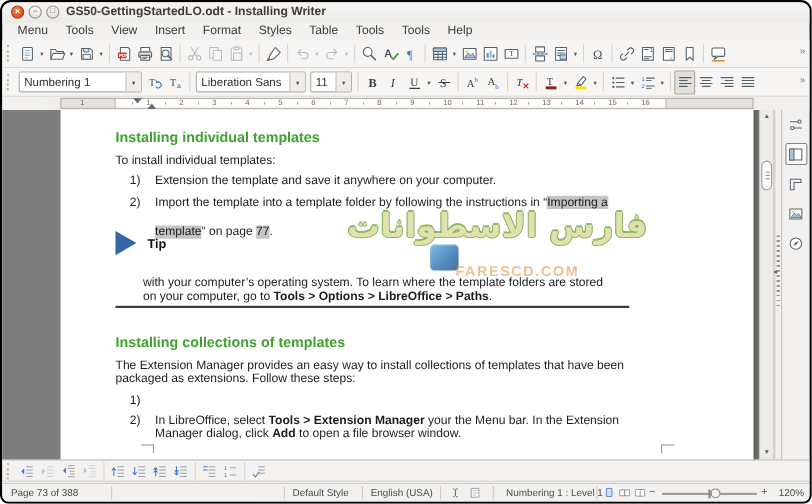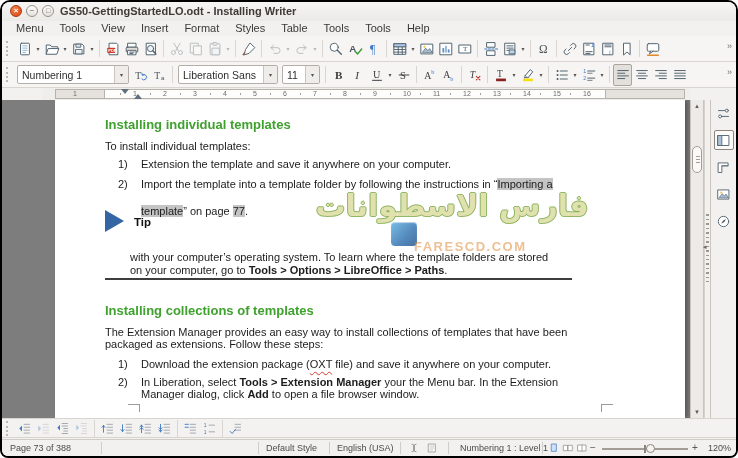--- a/index.html
+++ b/index.html
@@ -610,23 +610,22 @@
           <div class="doc-abs doc-line" style="top: 78px; left: 63px;">2)</div>
           <div class="doc-abs doc-line" style="top: 78px; left: 86px;"><span>Import the template into a template folder by following the instructions in “</span><span class="seg-field">Importing a</span></div>
           <div class="doc-abs doc-line" style="top: 91px; left: 86px; margin-top: 14px;"><span class="seg-field">template</span><span>” on page </span><span class="seg-field">77</span><span>.</span></div>
           <div class="doc-abs tip-title" style="top: 116px; left: 79px;">Tip</div>
           <div class="doc-abs doc-line" style="top: 151px; left: 75px;"><span>with your computer’s operating system. To learn where the template folders are stored</span></div>
           <div class="doc-abs doc-h" style="top: 203px; left: 50px;">Installing collections of templates</div>
           <div class="doc-abs doc-line" style="top: 164px; left: 75px;"><span>on your computer, go to </span><span class="seg-bold">Tools &gt; Options &gt; LibreOffice &gt; Paths</span><span>.</span></div>
           <div class="doc-abs doc-line" style="top: 238px; left: 50px;"><span>packaged as extensions. Follow these steps:</span></div>
           <div class="doc-abs doc-line" style="top: 226px; left: 50px;"><span>The Extension Manager provides an easy way to install collections of templates that have been</span></div>
           <div class="doc-abs doc-line" style="top: 258px; left: 63px;">1)</div>
-          <div class="doc-abs doc-line" style="top: 258px; left: 86px;"><span>Download the extension package (</span><span class="seg-squig">OXT</span><span> file) and save it anywhere on your computer.</span></div>
           <div class="doc-abs doc-line" style="top: 276px; left: 63px;">2)</div>
-          <div class="doc-abs doc-line" style="top: 276px; left: 86px;"><span>In Liberation, select </span><span class="seg-bold">Tools &gt; Extension Manager</span><span> your the Menu bar. In the Extension</span></div>
+          <div class="doc-abs doc-line" style="top: 276px; left: 86px;"><span>In LibreOffice, select </span><span class="seg-bold">Tools &gt; Extension Manager</span><span> your the Menu bar. In the Extension</span></div>
           <div class="doc-abs doc-line" style="top: 288px; left: 86px;"><span>Manager dialog, click </span><span class="seg-bold">Add</span><span> to open a file browser window.</span></div>
         </div>
     <div class="watermark">
       <div class="wm-logo"></div>
       <div class="wm-text">فارس الاسطوانات</div>
       <div class="wm-url">FARESCD.COM</div>
     </div>
     <div class="scrollbar">
       <div class="sb-btn up">▲</div>
       <div class="sb-thumb">

